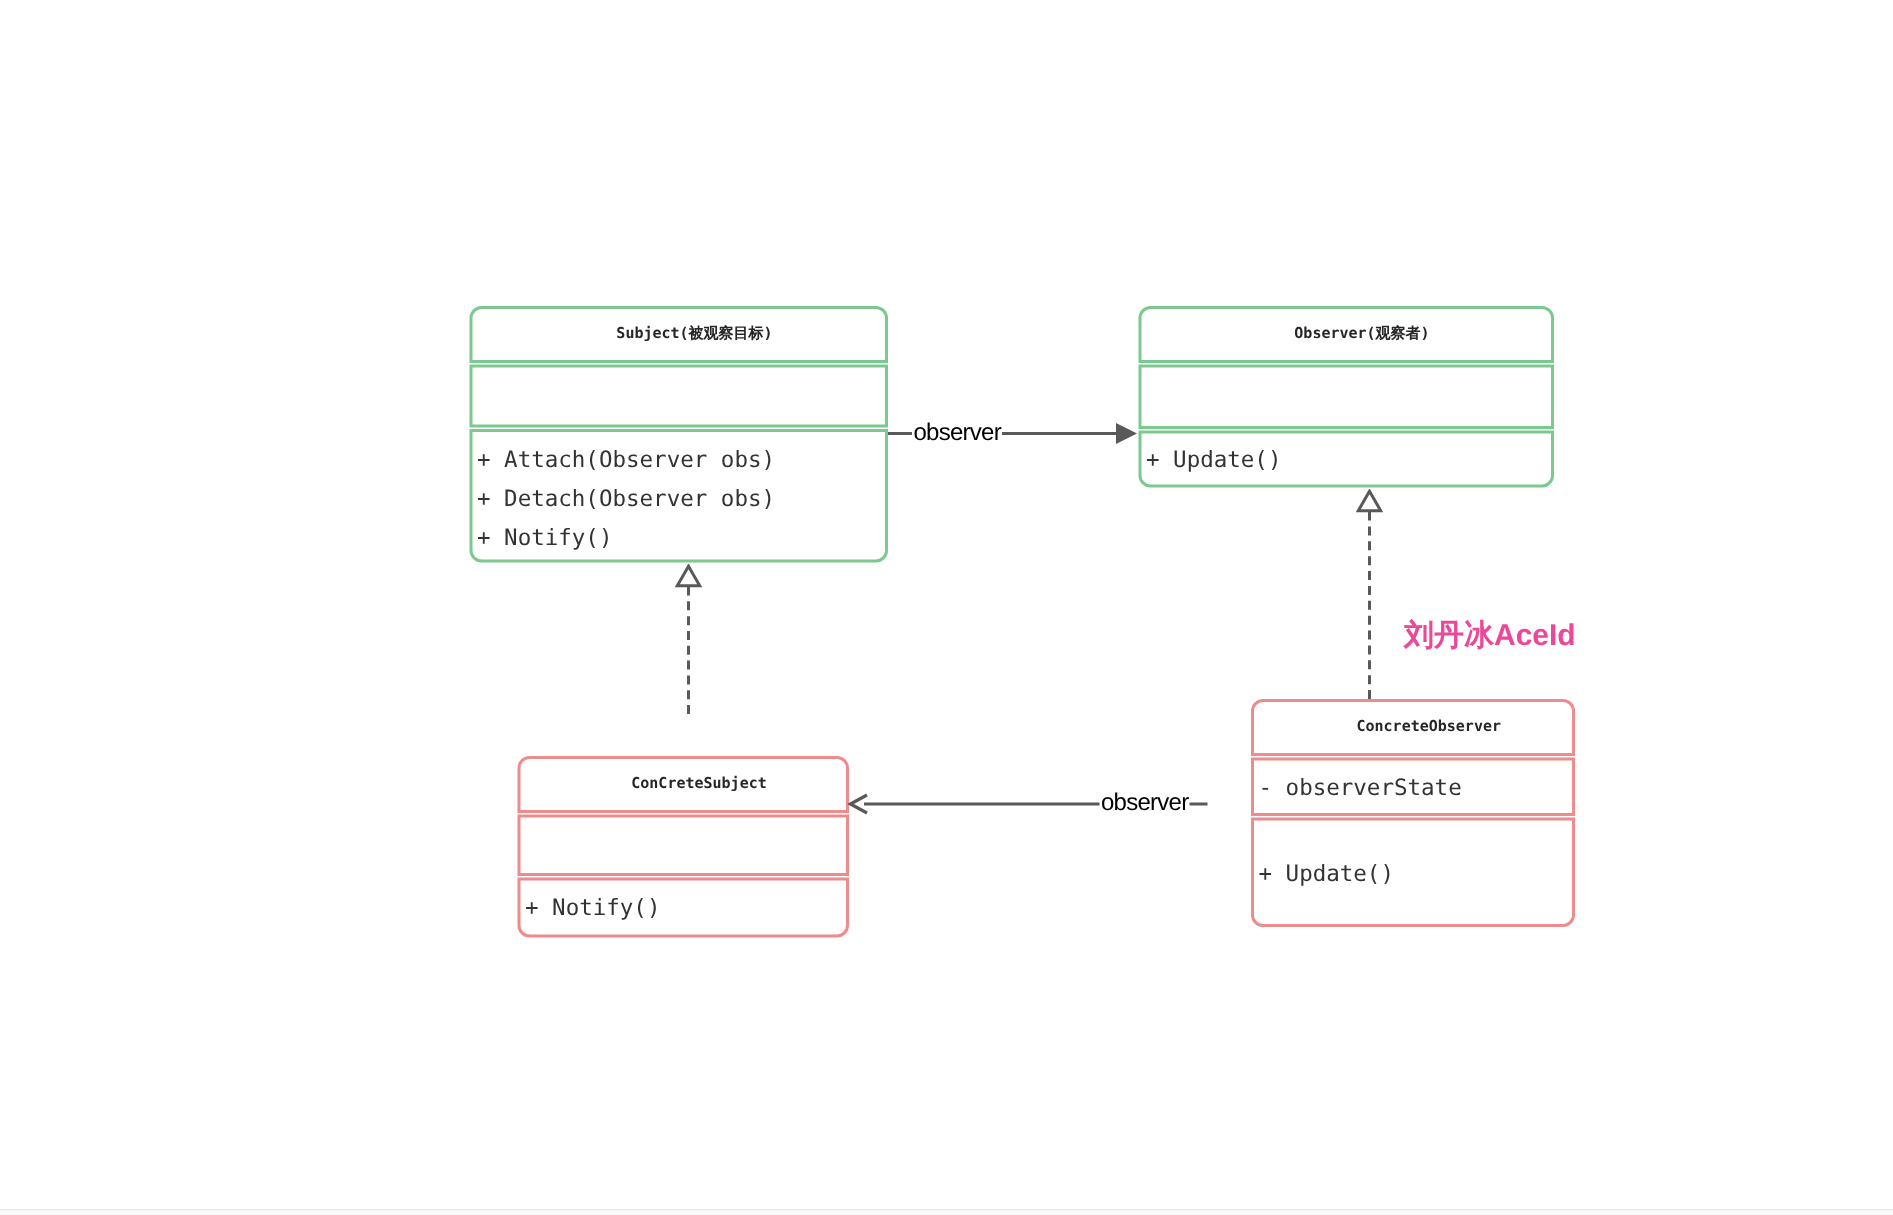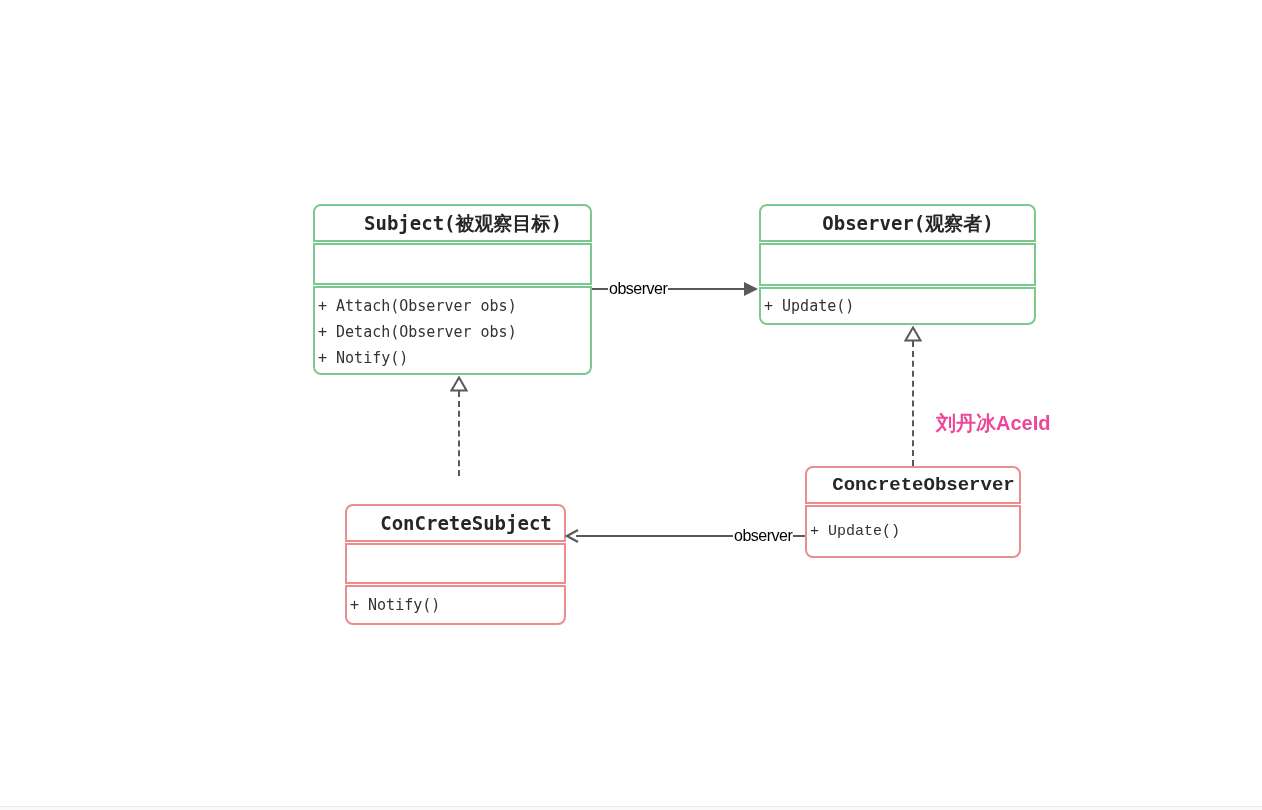--- a/index.html
+++ b/index.html
@@ -17,21 +17,21 @@
     background: #ffffff;
     border: 2px solid;
     color: #333333;
     font-size: 15px;
     line-height: 24px;
   }
   .uml-section + .uml-section { margin-top: 1px; }
   .uml-title {
     font-weight: bold;
     color: #262626;
-    font-size: 19px;
+    font-size: 10px;
     text-align: center;
     display: flex; align-items: center; justify-content: center;
     border-radius: 8px 8px 0 0;
     padding-left: 21px;
   }
   .uml-attrs, .uml-methods { padding-left: 3px; }
   .uml-last { border-radius: 0 0 8px 8px; flex: 1; }
   .green .uml-section { border-color: #7cc98f; }
   .red .uml-section { border-color: #ec8c8c; }
   .center-v { display: flex; flex-direction: column; justify-content: center; }
@@ -43,21 +43,21 @@
   #box-subject .uml-methods { padding-top: 5px; line-height: 26px; }
 
   #box-observer         { left: 759px; top: 204px; width: 277px; height: 121px; }
   #box-observer .uml-title  { height: 38px; }
   #box-observer .uml-attrs  { height: 43px; }
 
   #box-csubject         { left: 345px; top: 504px; width: 221px; height: 121px; }
   #box-csubject .uml-title  { height: 38px; }
   #box-csubject .uml-attrs  { height: 41px; }
 
-  #box-cobserver        { left: 805px; top: 466px; width: 216px; height: 92px; font-family: Liberation Mono, monospace; }
+  #box-cobserver        { left: 834px; top: 466px; width: 216px; height: 152px; }
   #box-cobserver .uml-title { height: 38px; }
   #box-cobserver .uml-attrs { height: 39px; }
 
   
   .hline { position: absolute; height: 2px; background: #595959; }
   .arrowhead-right {
     position: absolute; width: 0; height: 0;
     border-top: 7px solid transparent;
     border-bottom: 7px solid transparent;
     border-left: 14px solid #595959;
@@ -115,20 +115,23 @@
   <div class="uml-class red" id="box-csubject">
     <div class="uml-section uml-title">ConCreteSubject</div>
     <div class="uml-section uml-attrs"></div>
     <div class="uml-section uml-methods uml-last center-v">
       <div>+ Notify()</div>
     </div>
   </div>
 
   <div class="uml-class red" id="box-cobserver">
     <div class="uml-section uml-title">ConcreteObserver</div>
+    <div class="uml-section uml-attrs center-v">
+      <div>- observerState</div>
+    </div>
     <div class="uml-section uml-methods uml-last center-v">
       <div>+ Update()</div>
     </div>
   </div>
 
   <div class="hline" style="left:592px; top:288px; width:154px;"></div>
   <div class="arrowhead-right" style="left:744px; top:282px;"></div>
   <span class="edge-label" style="left:608px; top:279px;">observer</span>
 
   <div class="hline" style="left:576px; top:535px; width:229px;"></div>

